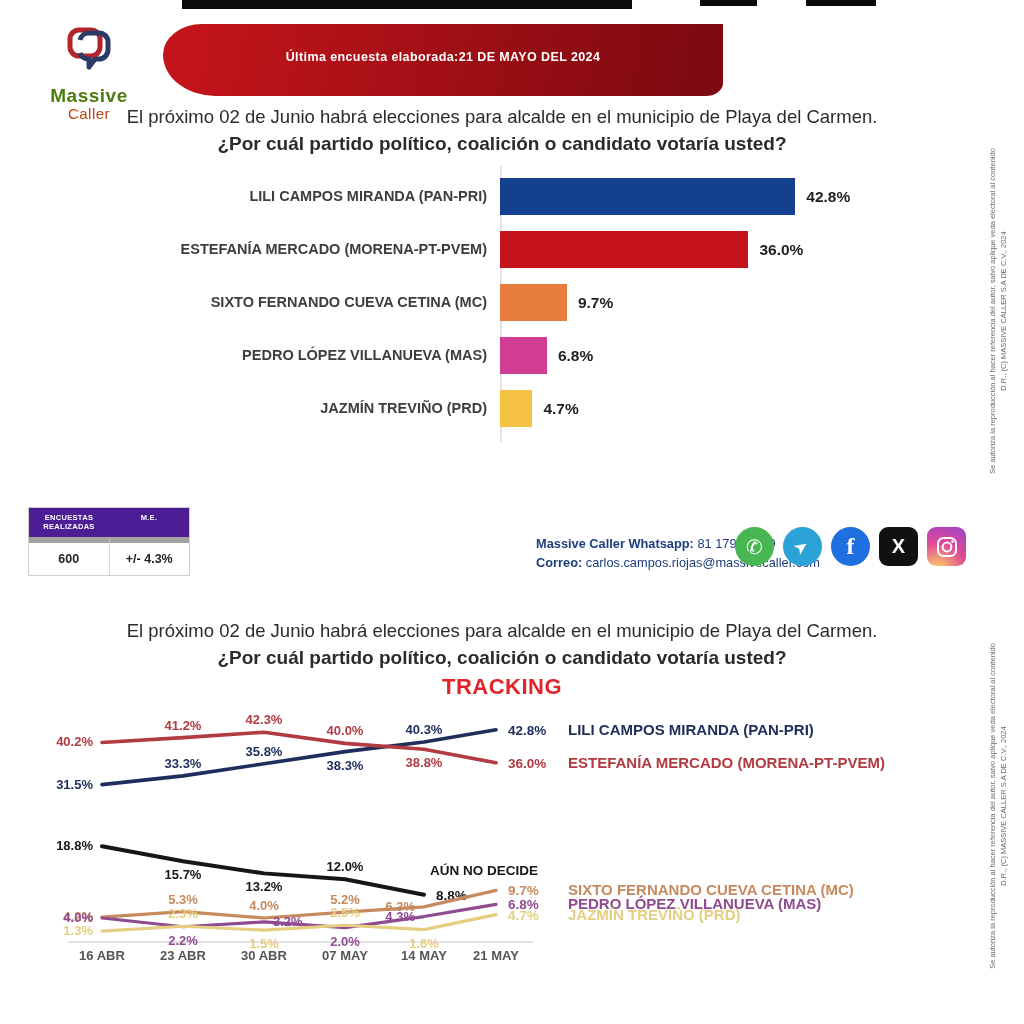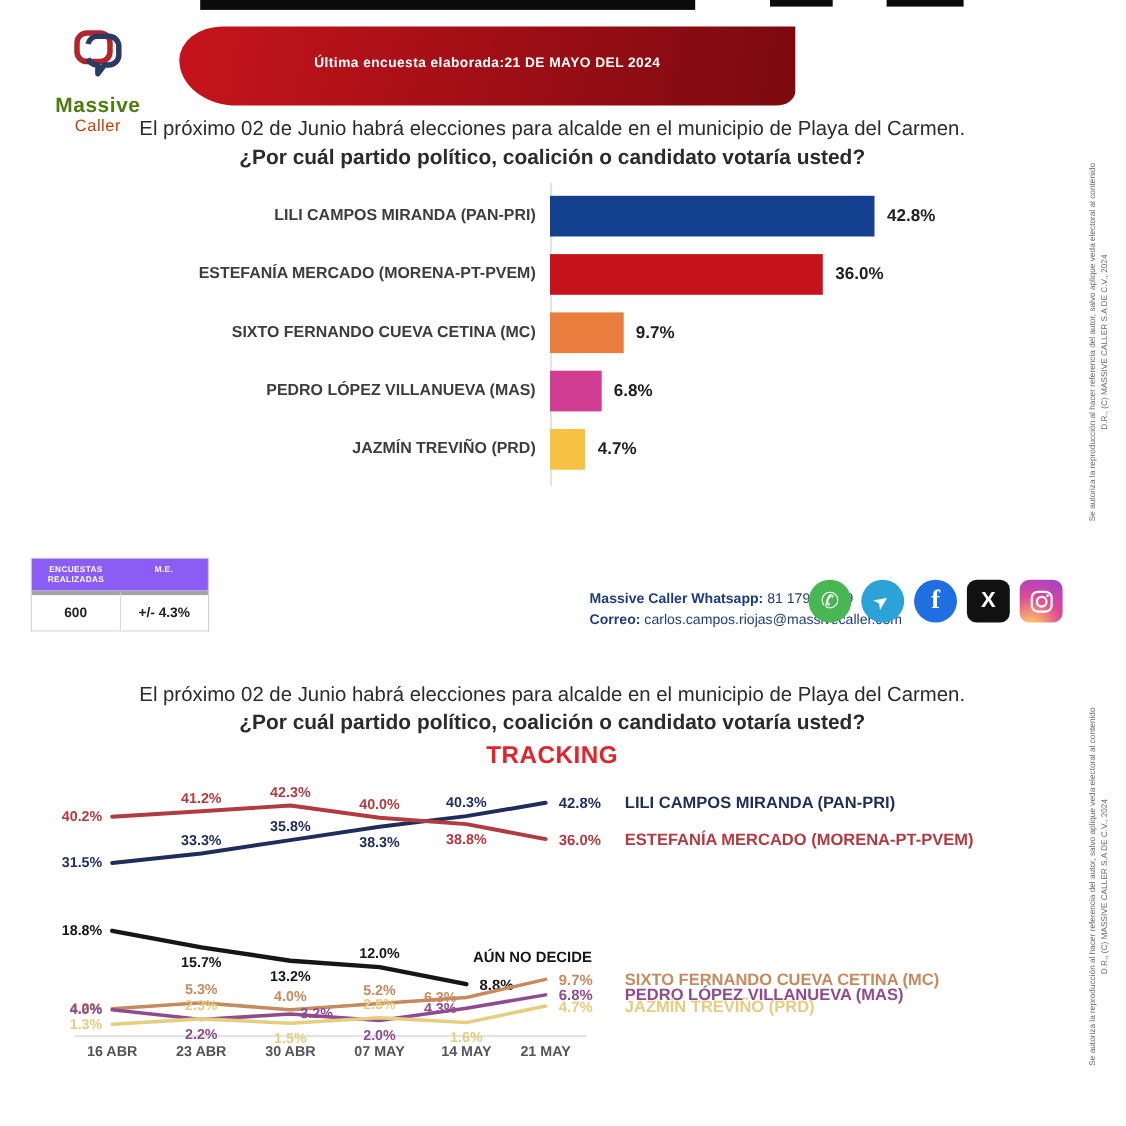--- a/index.html
+++ b/index.html
@@ -37,26 +37,26 @@
   .bar-row { display:flex; align-items:center; height:53px; position:relative; }
   .bar-label { width:442px; text-align:right; padding-right:13px; font-size:14.5px; font-weight:600;
                color:#3d3d3d; line-height:1.15; }
   .bar-track { position:relative; flex:1; height:37px; display:flex; align-items:center; }
   .bar-fill { height:37px; }
   .bar-val { margin-left:11px; font-size:15.5px; font-weight:bold; color:#1f1f1f; }
   .bar-baseline { position:absolute; left:442px; top:-4px; width:2px; height:276px; background:#e4e4e4; }
 
   
   #stats { position:absolute; left:28px; top:507px; width:162px; border:1px solid #cfcfcf; }
-  #stats .head { display:flex; background:#8b5cf6; color:#fff; }
+  #stats .head { display:flex; background:#4c1d95; color:#fff; }
   #stats .head div { flex:1; font-size:7.5px; font-weight:bold; text-align:center; padding:5px 2px;
                      letter-spacing:.3px; line-height:1.25; }
   #stats .body { display:flex; background:#fff; }
   #stats .body div { flex:1; font-size:12.5px; font-weight:bold; color:#222; text-align:center;
-                     padding:9px 2px; border-top:4px solid #a3a3a3; }
+                     padding:9px 2px; border-top:6px solid #a3a3a3; }
   #stats .body div:first-child { border-right:1px solid #d8d8d8; }
 
   
   #contact { position:absolute; left:512px; top:534px; font-size:12.8px; color:#1d3d7e; line-height:1.5; }
   #contact b { font-weight:bold;padding-left:24px; }
 
   
   #social { position:absolute; right:58px; top:527px; display:flex; gap:9px; align-items:center; }
   .sicon { width:39px; height:39px; border-radius:50%; display:flex; align-items:center; justify-content:center;
            color:#fff; font-size:20px; font-weight:bold; }

